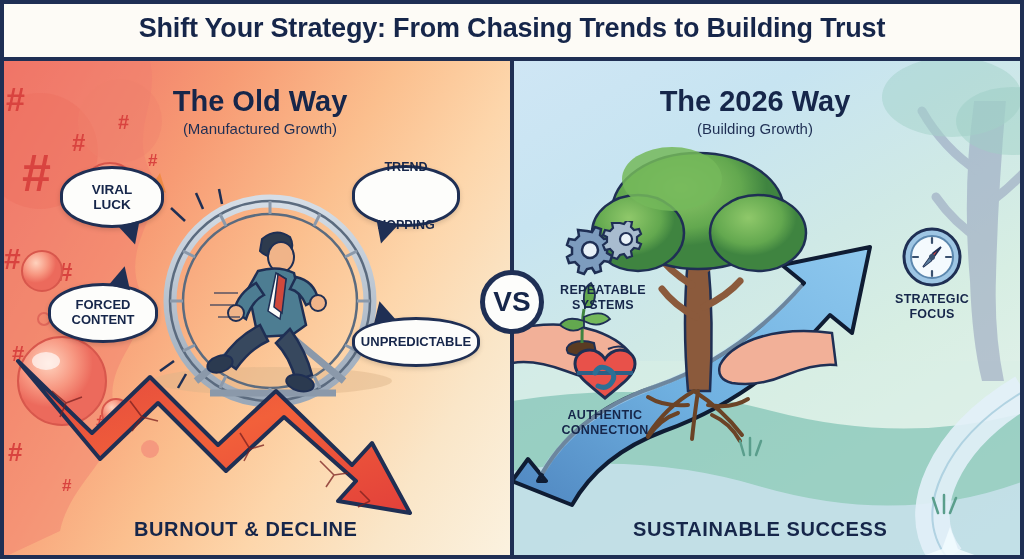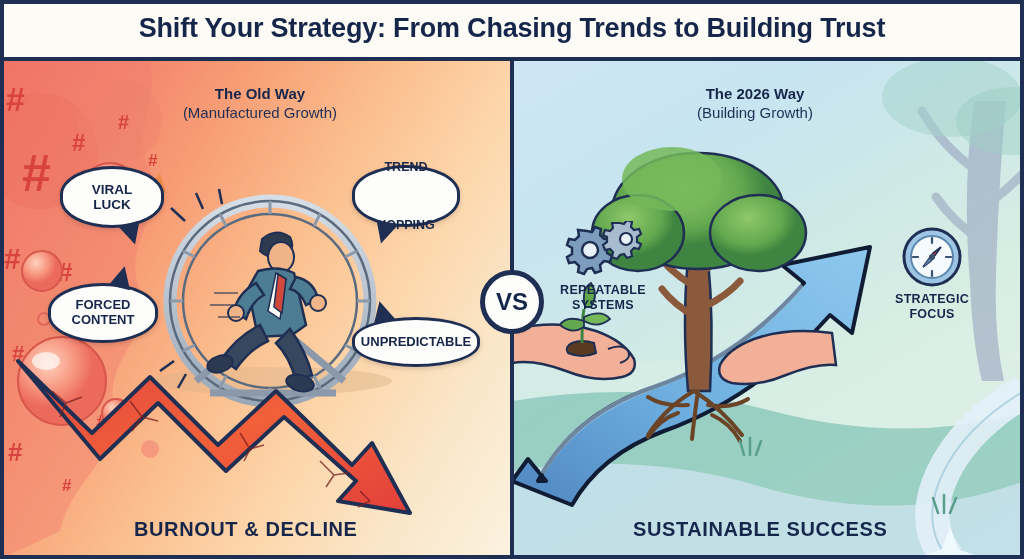--- a/index.html
+++ b/index.html
@@ -37,21 +37,21 @@
     position:absolute; left:510px; top:61px; width:4px; height:498px;
     background:#1f2f54; z-index:35;
   }
   .frame {
     position:absolute; left:0; top:0; width:1024px; height:559px;
     border:4px solid #1f2f54; z-index:50; pointer-events:none;
   }
 
   
   .heading { position:absolute; text-align:center; z-index:20; width:300px; }
-  .heading h2 { font-size:15px; font-weight:bold; color:#16264a; }
+  .heading h2 { font-size:29px; font-weight:bold; color:#16264a; }
   .heading .sub { font-size:15px; color:#1f2f54; margin-top:2px; }
   .head-left  { left:110px; top:24px; }
   .head-right { left:605px; top:24px; }
 
   
   .bubble {
     position:absolute; background:#fdfdfb; border:3px solid #1f2f54;
     border-radius:50%/46%; display:flex; flex-direction:column;
     align-items:center; justify-content:center; text-align:center;
     color:#16264a; font-weight:bold; z-index:25;
@@ -69,21 +69,21 @@
   .b-forced  { left:48px;  top:222px; width:110px; height:60px; font-size:13px; }
   .b-forced .tail  { top:-20px; right:22px; border-bottom:22px solid #1f2f54; transform:rotate(14deg); }
   .b-unpred  { left:352px; top:256px; width:128px; height:50px; font-size:13px; }
   .b-unpred .tail  { top:-19px; left:16px; border-bottom:21px solid #1f2f54; transform:rotate(-14deg); }
 
   
   .vs-badge {
     position:absolute; left:480px; top:270px; width:64px; height:64px;
     border-radius:50%; background:#fdfdfb; border:5px solid #1f2f54;
     display:flex; align-items:center; justify-content:center;
-    font-size:24px; font-weight:bold; color:#16264a; z-index:45;
+    font-size:28px; font-weight:bold; color:#16264a; z-index:45;
   }
 
   
   .feature { position:absolute; width:140px; text-align:center; z-index:25; }
   .feature .ficon { display:block; margin:0 auto 4px; }
   .feature .flabel {
     font-size:12.5px; font-weight:bold; color:#16264a; line-height:1.2;
     letter-spacing:.3px;
   }
   .f-systems { left:533px; top:160px; }
@@ -358,20 +358,31 @@
         <path d="M40 21 L30 35 L22 41 L32 27z" fill="#e0453f" stroke="#1f2f54" stroke-width="1.6"></path>
         <path d="M22 41 L32 27 L30 35z" fill="#5b7e9e"></path>
         <circle cx="31" cy="31" r="3" fill="#39506e"></circle>
       </svg>
       <div class="flabel">
         <span>STRATEGIC</span><br>
         <span>FOCUS</span>
       </div>
     </div>
 
+    <div class="feature f-connect" style="left:23px;">
+      <svg class="ficon" width="72" height="58" viewBox="0 0 72 58">
+        <path d="M36 52 C16 36 6 28 6 18 C6 9 13 4 21 4 C27 4 33 8 36 13 C39 8 45 4 51 4 C59 4 66 9 66 18 C66 28 56 36 36 52z" fill="#e8514a" stroke="#1f2f54" stroke-width="3"></path>
+        <line x1="8" y1="27" x2="64" y2="27" stroke="#2d5f86" stroke-width="4"></line>
+        <path d="M26 27 q4 -9 13 -4 q9 5 4 13 q-5 8 -14 4" fill="none" stroke="#2d6f95" stroke-width="5" stroke-linecap="round"></path>
+      </svg>
+      <div class="flabel">
+        <span>AUTHENTIC</span><br>
+        <span>CONNECTION</span>
+      </div>
+    </div>
 
     <div class="caption cap-right" style="left:121px;">SUSTAINABLE SUCCESS</div>
   </div>
 
   <div class="divider"></div>
 
   <div class="vs-badge">VS</div>
 
   <div class="title-band">
     <div class="title-text">Shift Your Strategy: From Chasing Trends to Building Trust</div>

